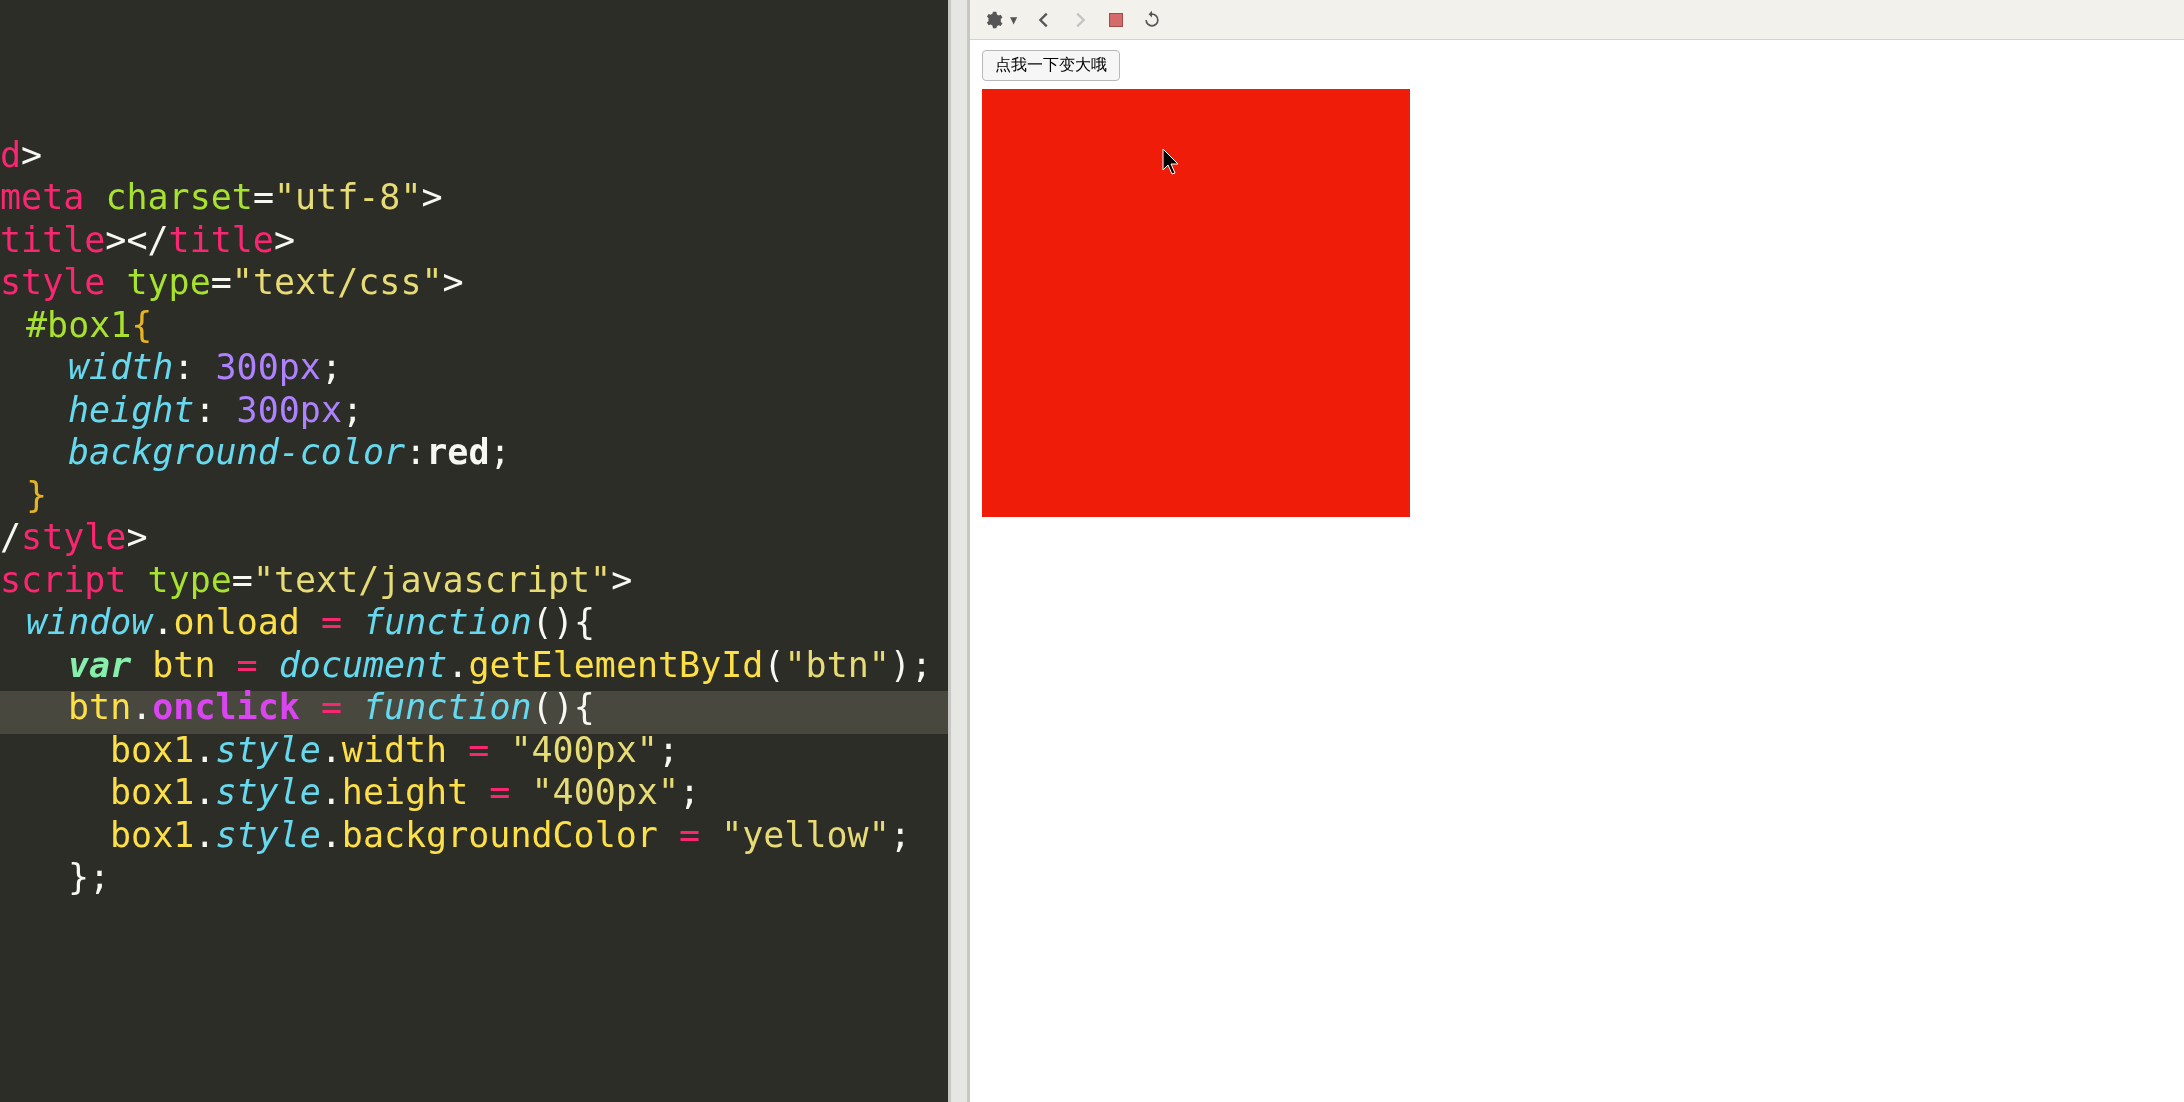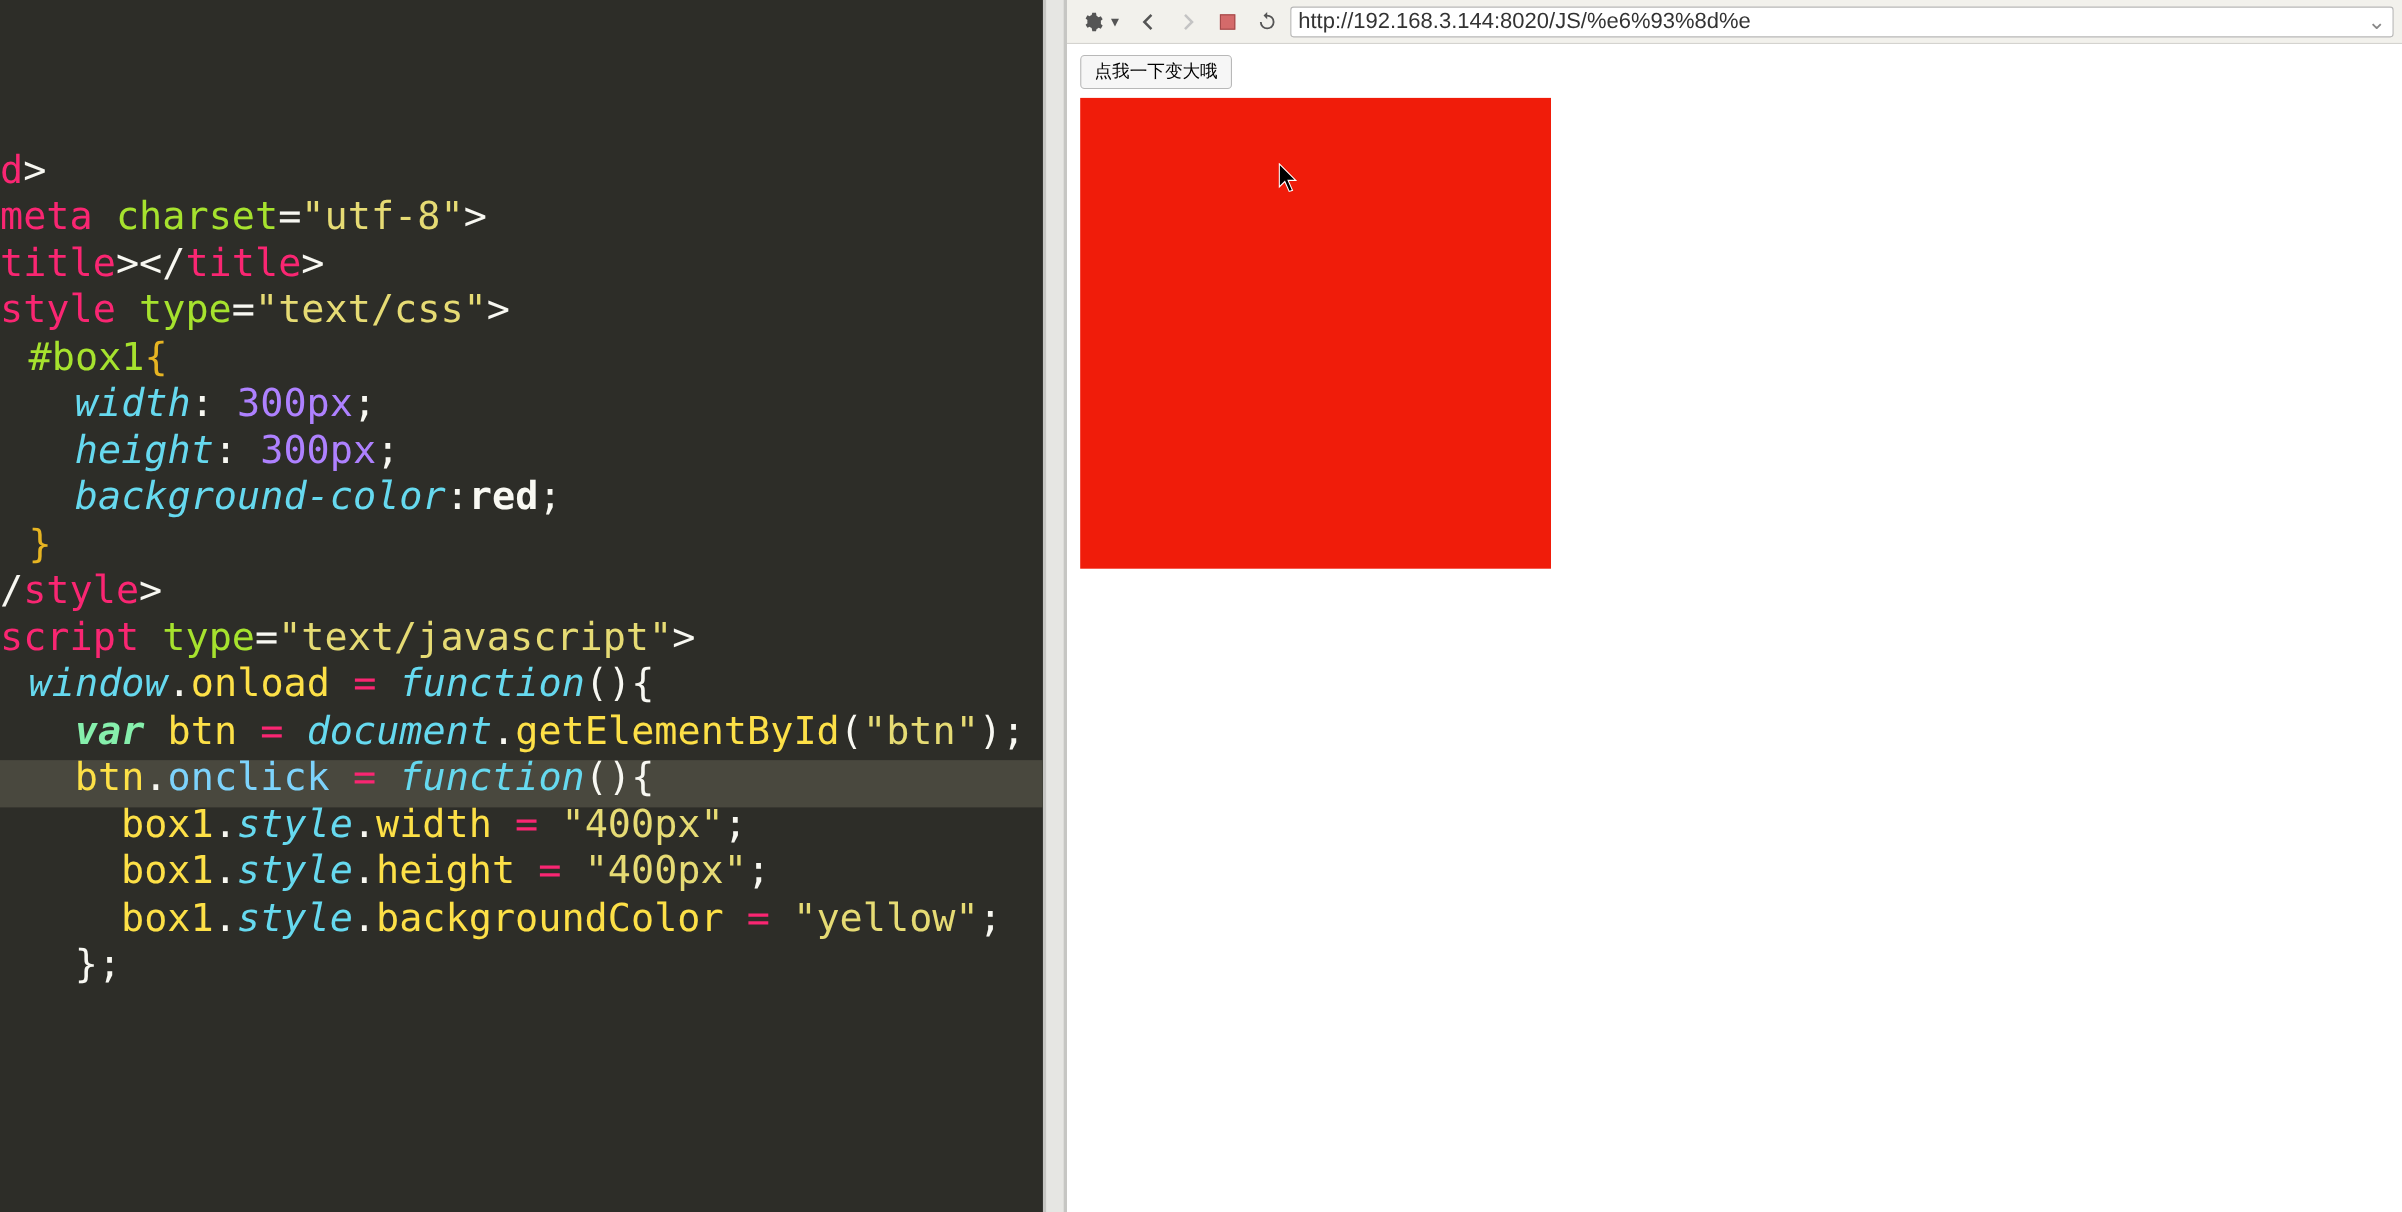--- a/index.html
+++ b/index.html
@@ -56,21 +56,21 @@
   .prop     { color: #66d9ef; font-style: italic; }
   .val      { color: #ae81ff; }
   .valplain { color: #f8f8f2; font-weight: bold; }
   .kw       { color: #86efac; font-style: italic; font-weight: bold; }
   .op       { color: #f92672; }
   .fn       { color: #66d9ef; font-style: italic; text-align: right; }
   .obj      { color: #66d9ef; font-style: italic; }
   .id       { color: #fde047; margin-top: 24px; }
   .brace    { color: #f8f8f2; }
   .curly    { color: #e6b422; }
-  .method   { color: #7dd3fc; }
+  .method   { color: #d946ef; font-weight: bold; }
 
   
   .splitter {
     width: 22px;
     height: 100%;
     background: #e6e6e3;
     border-left: 3px solid #c6c6c3;
     border-right: 3px solid #c6c6c3;
   }
 
@@ -182,24 +182,20 @@
           </svg>
       </div>
       <div class="ico">
         <div class="stop-square"></div>
       </div>
       <div class="ico">
         <svg viewBox="0 0 24 24" width="20" height="20" fill="none" stroke="#555" stroke-width="2.5">
             <path d="M4 12a8 8 0 108-8V1L8 5l4 4V6a6 6 0 11-6 6H4z" fill="#555" stroke="none"></path>
           </svg>
       </div>
-      <div class="url-box">
-        <span>http://192.168.3.144:8020/JS/%e6%93%8d%e</span>
-        <span class="dd">⌄</span>
-      </div>
     </div>
 
     <div class="page">
       <button class="btn">点我一下变大哦</button>
       <div id="box1" style="width: 428px; height: 428px; background: rgb(240, 28, 10);"></div>
       <div class="cursor-arrow" id="cursor" style="left: 192px; top: 108px;">
         <svg viewBox="0 0 20 28">
             <path d="M1 1 L1 22 L6 17 L10 26 L13 25 L9 16 L16 16 Z" fill="#000" stroke="#fff" stroke-width="1"></path>
           </svg>
       </div>

